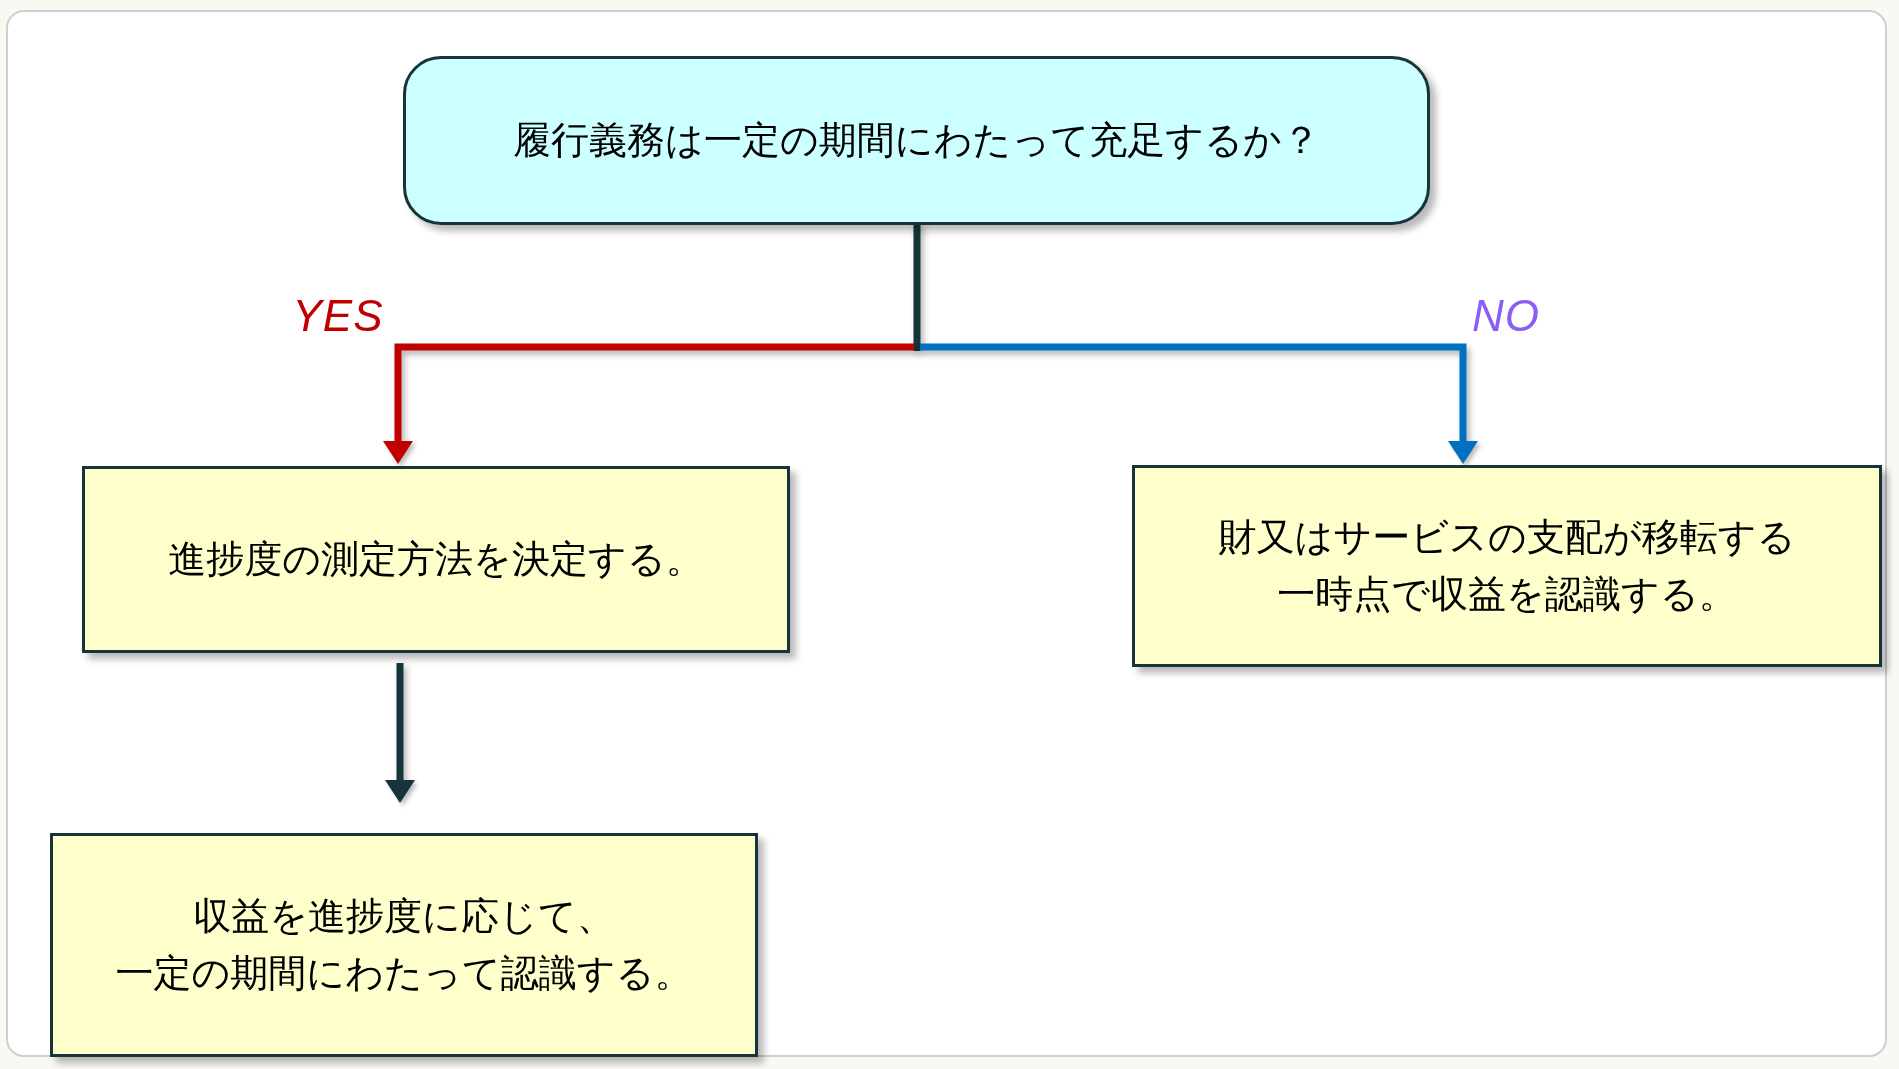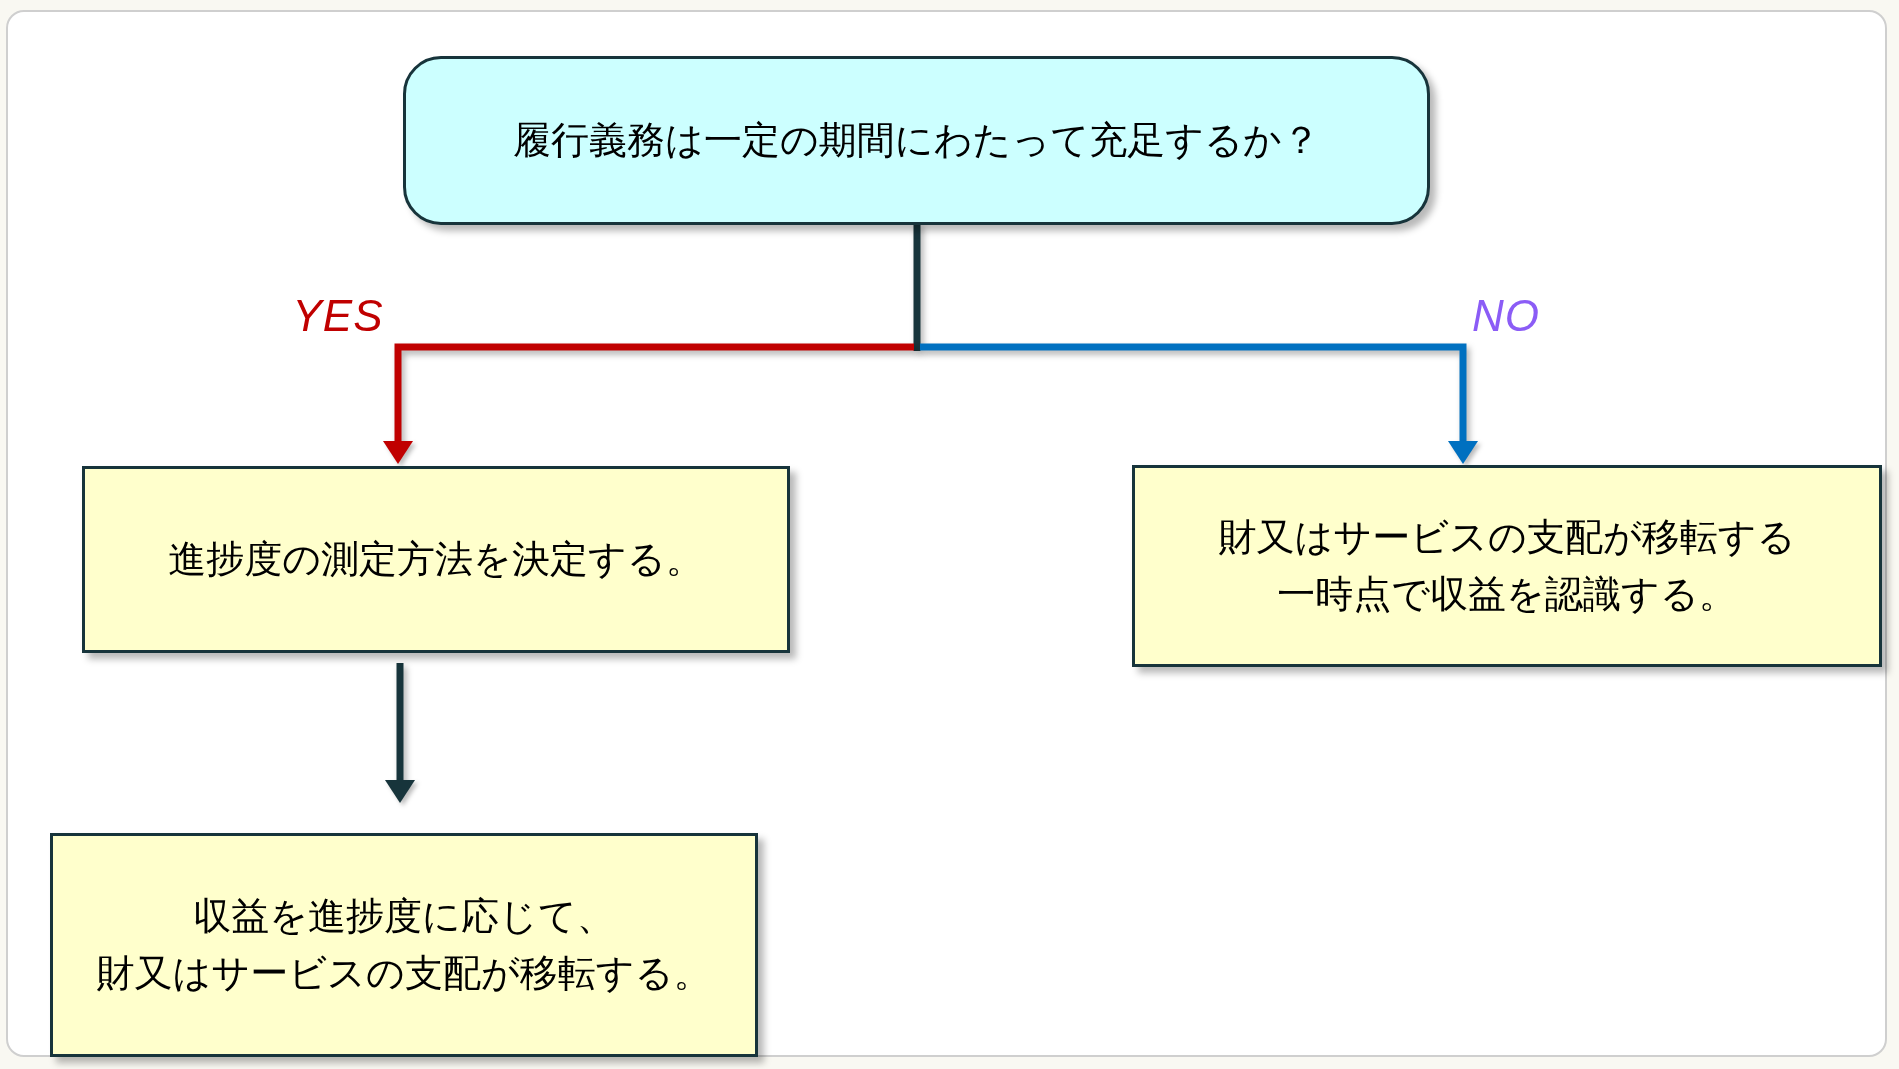--- a/index.html
+++ b/index.html
@@ -70,21 +70,21 @@
 <div class="branch-label label-yes">YES</div>
 <div class="branch-label label-no">NO</div>
 
 <div class="node step-yes1" style="background-color: rgb(255, 255, 204);">
   <span class="txt">進捗度の測定方法を決定する。</span>
 </div>
 
 <div class="node step-yes2" style="background-color: rgb(255, 255, 204);">
   <span class="txt">
     <span class="txt">収益を進捗度に応じて、</span>
-    <span class="txt">財又はサービスの支配が移転する。</span>
+    <span class="txt">一定の期間にわたって認識する。</span>
   </span>
 </div>
 
 <div class="node step-no1" style="background-color: rgb(255, 255, 204);">
   <span class="txt">
     <span class="txt">財又はサービスの支配が移転する</span>
     <span class="txt">一時点で収益を認識する。</span>
   </span>
 </div>
 

